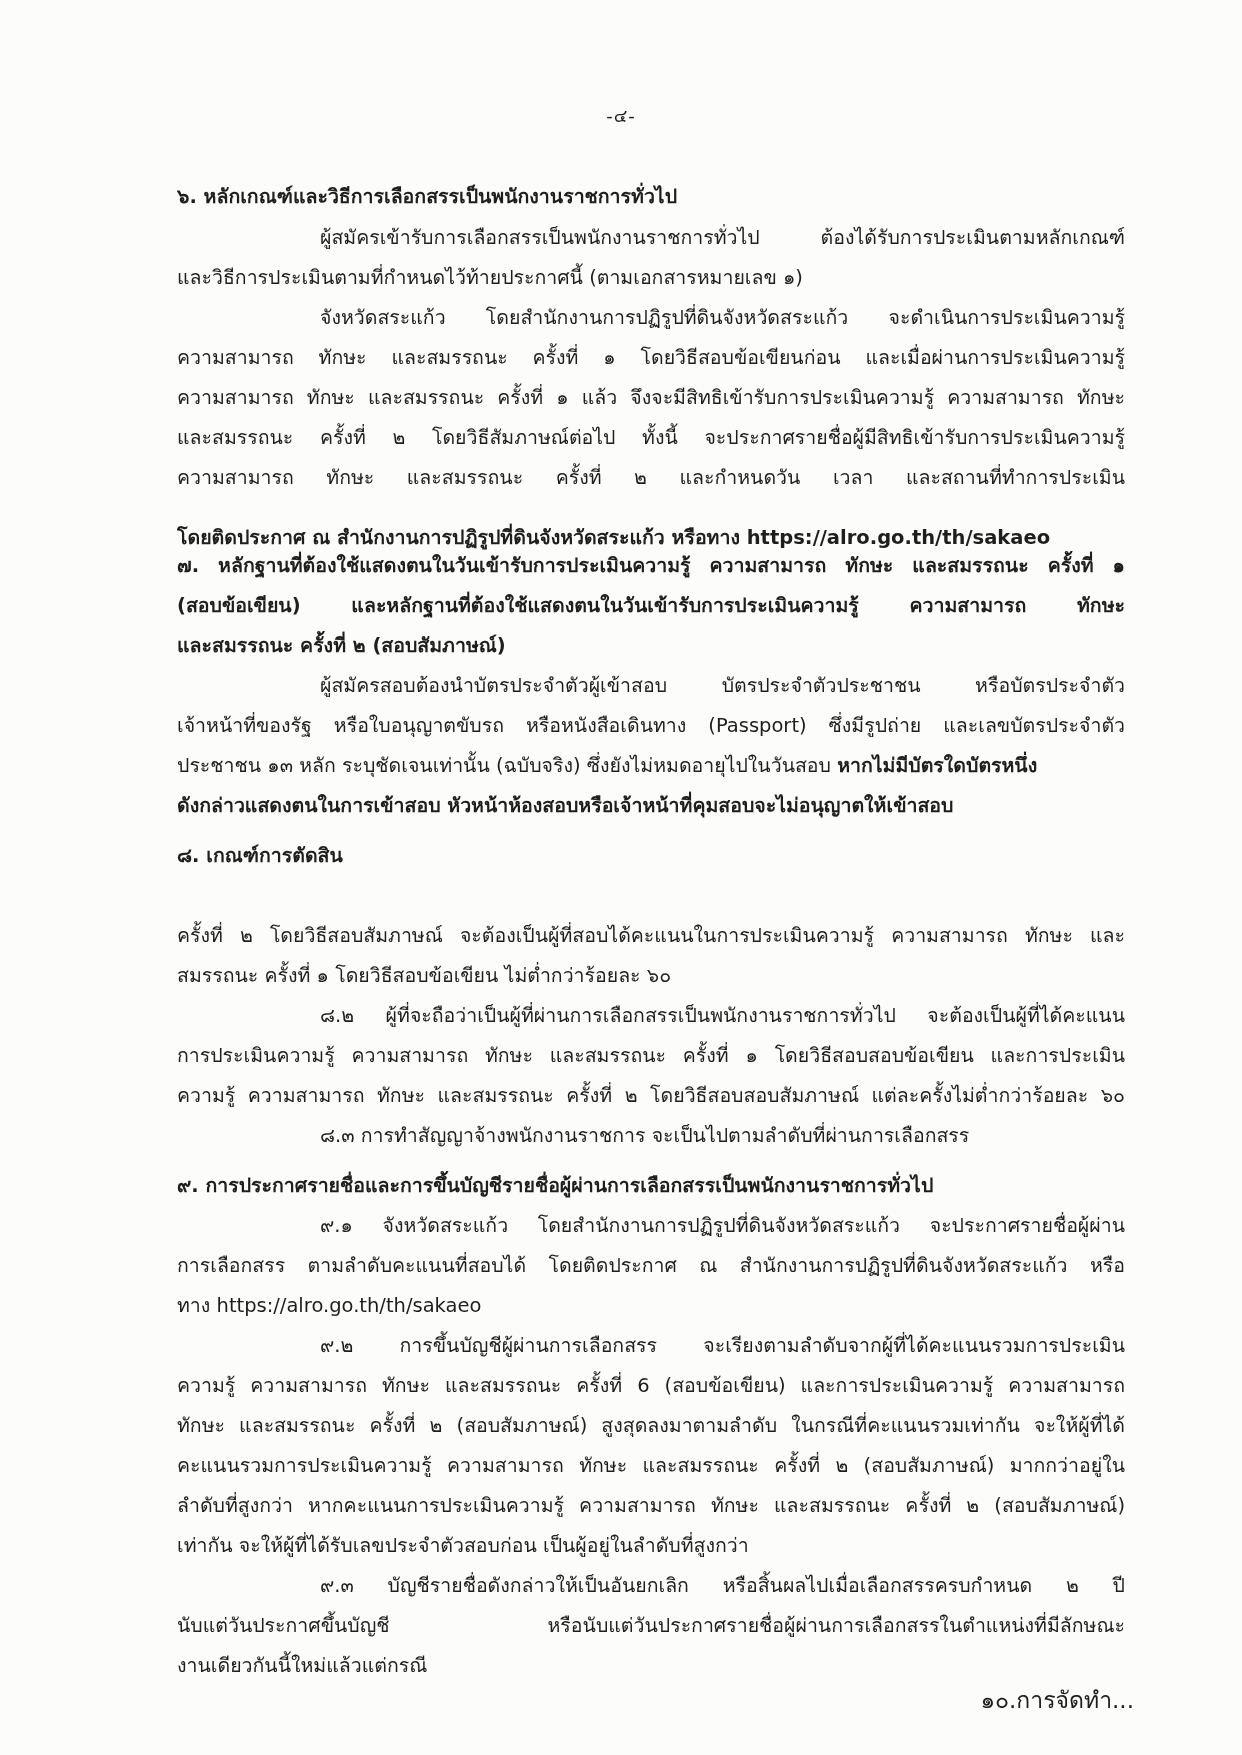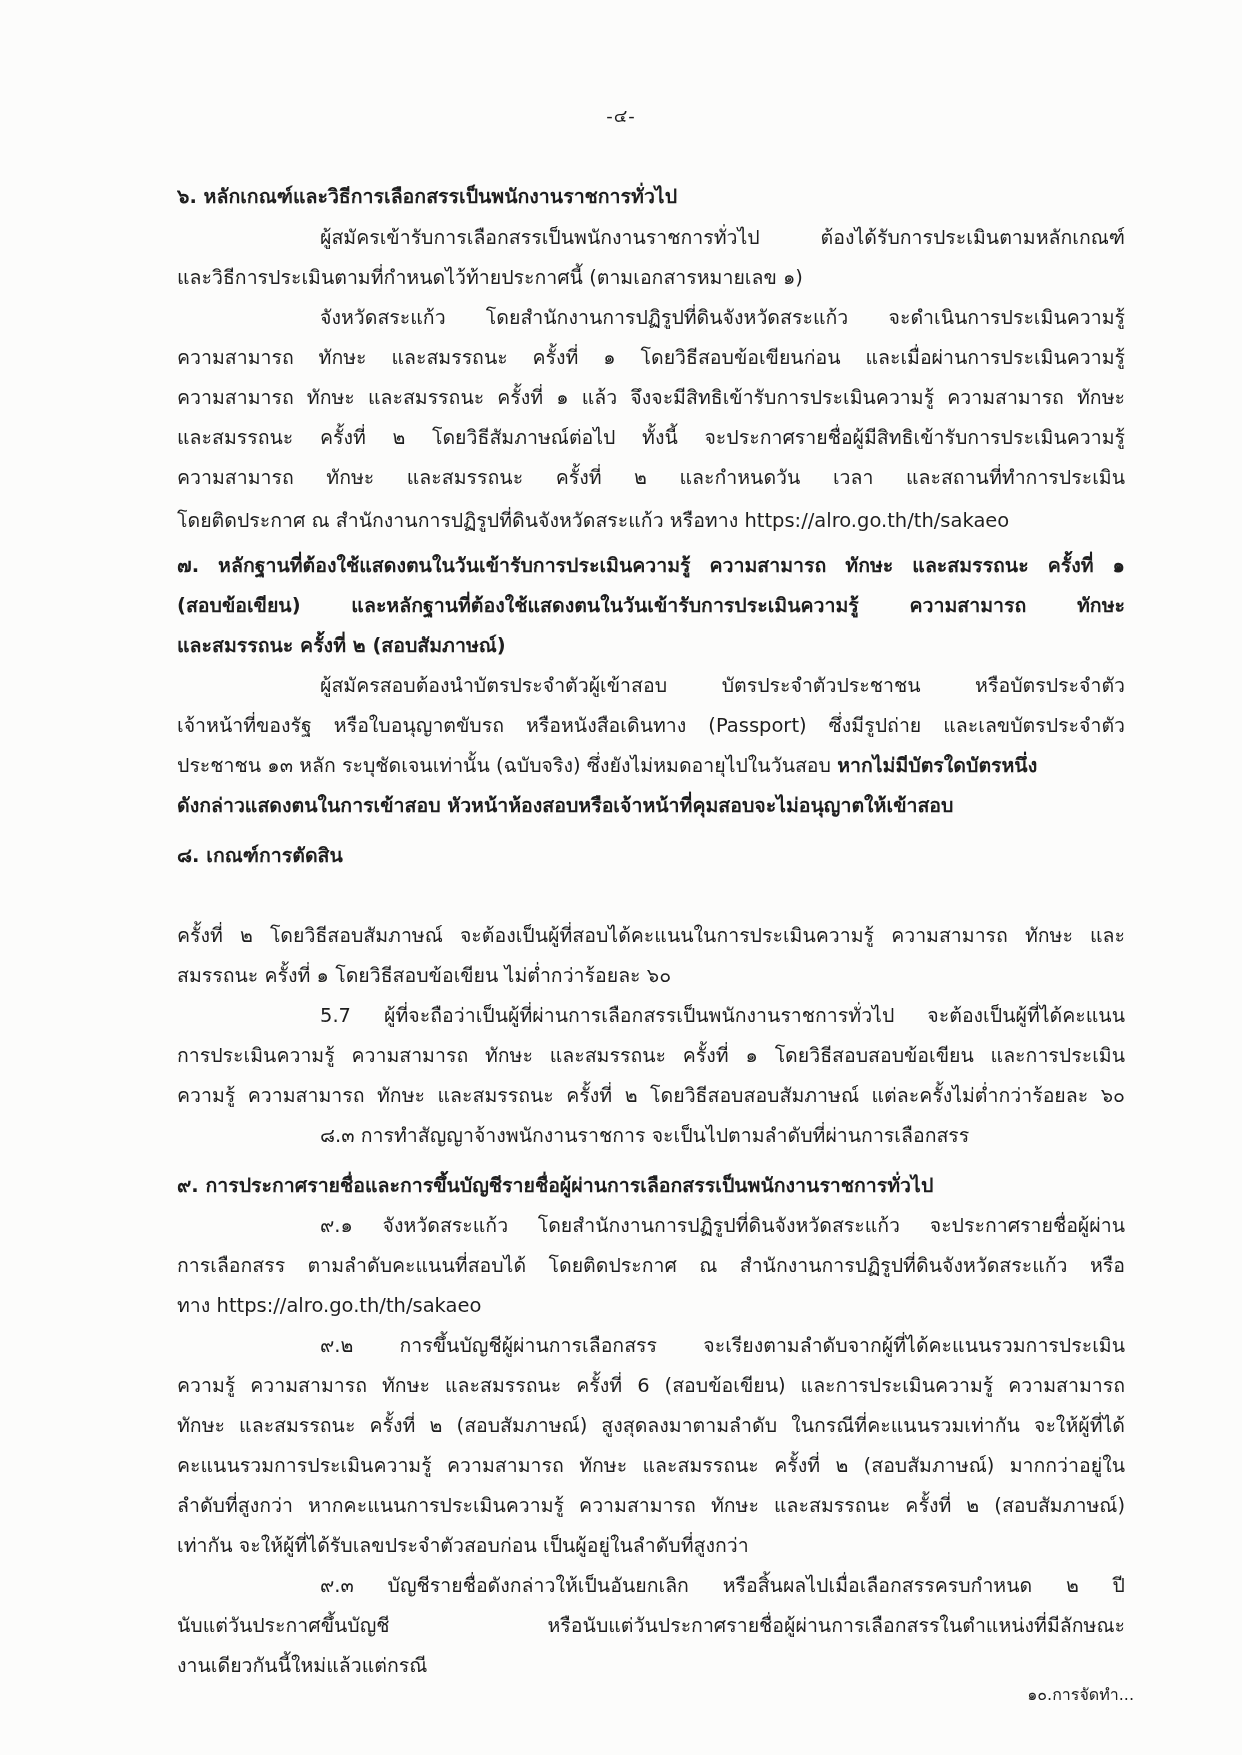--- a/index.html
+++ b/index.html
@@ -15,53 +15,53 @@
   .line {
     position: absolute; left: 177px; width: 948px; font-size: 19.5px;
     white-space: nowrap; overflow: hidden; line-height: 32px; height: 34px;
   }
   .line.indent { left: 320px; width: 805px; }
   .line.justify { text-align: justify; text-align-last: justify; }
   .line.last { text-align: center; text-align-last: left; }
   .heading { font-weight: bold; }
   .bold { font-weight: bold; }
   .footer-next {
-    position: absolute; top: 1682px; right: 108px; font-size: 16px;
+    position: absolute; top: 1682px; right: 108px; font-size: 23px;
   }
 </style>
 </head>
 <body>
 
 <div class="page">
   <div class="page-number">-๔-</div>
 
   <div class="line heading" style="top:181px;">๖. หลักเกณฑ์และวิธีการเลือกสรรเป็นพนักงานราชการทั่วไป</div>
   <div class="line indent justify" style="top:222px;">ผู้สมัครเข้ารับการเลือกสรรเป็นพนักงานราชการทั่วไป ต้องได้รับการประเมินตามหลักเกณฑ์</div>
   <div class="line last" style="top:262px;">และวิธีการประเมินตามที่กำหนดไว้ท้ายประกาศนี้ (ตามเอกสารหมายเลข ๑)</div>
   <div class="line indent justify" style="top:302px;">จังหวัดสระแก้ว โดยสำนักงานการปฏิรูปที่ดินจังหวัดสระแก้ว จะดำเนินการประเมินความรู้</div>
   <div class="line justify" style="top:342px;">ความสามารถ ทักษะ และสมรรถนะ ครั้งที่ ๑ โดยวิธีสอบข้อเขียนก่อน และเมื่อผ่านการประเมินความรู้</div>
   <div class="line justify" style="top:382px;">ความสามารถ ทักษะ และสมรรถนะ ครั้งที่ ๑ แล้ว จึงจะมีสิทธิเข้ารับการประเมินความรู้ ความสามารถ ทักษะ</div>
   <div class="line justify" style="top:422px;">และสมรรถนะ ครั้งที่ ๒ โดยวิธีสัมภาษณ์ต่อไป ทั้งนี้ จะประกาศรายชื่อผู้มีสิทธิเข้ารับการประเมินความรู้</div>
   <div class="line justify" style="top:462px;">ความสามารถ ทักษะ และสมรรถนะ ครั้งที่ ๒ และกำหนดวัน เวลา และสถานที่ทำการประเมิน</div>
-  <div class="line last" style="top:505px;">โดยติดประกาศ ณ สำนักงานการปฏิรูปที่ดินจังหวัดสระแก้ว หรือทาง https://alro.go.th/th/sakaeo</div>
+  <div class="line last" style="top:522px;font-weight:bold;">โดยติดประกาศ ณ สำนักงานการปฏิรูปที่ดินจังหวัดสระแก้ว หรือทาง https://alro.go.th/th/sakaeo</div>
 
   <div class="line heading justify" style="top:550px;">๗. หลักฐานที่ต้องใช้แสดงตนในวันเข้ารับการประเมินความรู้ ความสามารถ ทักษะ และสมรรถนะ ครั้งที่ ๑</div>
   <div class="line heading justify" style="top:590px;">(สอบข้อเขียน) และหลักฐานที่ต้องใช้แสดงตนในวันเข้ารับการประเมินความรู้ ความสามารถ ทักษะ</div>
   <div class="line heading last" style="top:630px;">และสมรรถนะ ครั้งที่ ๒ (สอบสัมภาษณ์)</div>
   <div class="line indent justify" style="top:670px;">ผู้สมัครสอบต้องนำบัตรประจำตัวผู้เข้าสอบ บัตรประจำตัวประชาชน หรือบัตรประจำตัว</div>
   <div class="line justify" style="top:710px;">เจ้าหน้าที่ของรัฐ หรือใบอนุญาตขับรถ หรือหนังสือเดินทาง (Passport) ซึ่งมีรูปถ่าย และเลขบัตรประจำตัว</div>
   <div class="line" style="top:750px;">
     <span>ประชาชน ๑๓ หลัก ระบุชัดเจนเท่านั้น (ฉบับจริง) ซึ่งยังไม่หมดอายุไปในวันสอบ </span><span class="bold">หากไม่มีบัตรใดบัตรหนึ่ง</span>
   </div>
   <div class="line bold last" style="top:790px;">ดังกล่าวแสดงตนในการเข้าสอบ หัวหน้าห้องสอบหรือเจ้าหน้าที่คุมสอบจะไม่อนุญาตให้เข้าสอบ</div>
 
   <div class="line heading" style="top:840px;">๘. เกณฑ์การตัดสิน</div>
   <div class="line justify" style="top:920px;">ครั้งที่ ๒ โดยวิธีสอบสัมภาษณ์ จะต้องเป็นผู้ที่สอบได้คะแนนในการประเมินความรู้ ความสามารถ ทักษะ และ</div>
   <div class="line last" style="top:960px;">สมรรถนะ ครั้งที่ ๑ โดยวิธีสอบข้อเขียน ไม่ต่ำกว่าร้อยละ ๖๐</div>
-  <div class="line indent justify" style="top:1000px;">5.7 ผู้ที่จะถือว่าเป็นผู้ที่ผ่านการเลือกสรรเป็นพนักงานราชการทั่วไป จะต้องเป็นผู้ที่ได้คะแนน</div>
+  <div class="line indent justify" style="top:1000px;">๘.๒ ผู้ที่จะถือว่าเป็นผู้ที่ผ่านการเลือกสรรเป็นพนักงานราชการทั่วไป จะต้องเป็นผู้ที่ได้คะแนน</div>
   <div class="line justify" style="top:1040px;">การประเมินความรู้ ความสามารถ ทักษะ และสมรรถนะ ครั้งที่ ๑ โดยวิธีสอบสอบข้อเขียน และการประเมิน</div>
   <div class="line justify" style="top:1080px;">ความรู้ ความสามารถ ทักษะ และสมรรถนะ ครั้งที่ ๒ โดยวิธีสอบสอบสัมภาษณ์ แต่ละครั้งไม่ต่ำกว่าร้อยละ ๖๐</div>
   <div class="line indent last" style="top:1120px;">๘.๓ การทำสัญญาจ้างพนักงานราชการ จะเป็นไปตามลำดับที่ผ่านการเลือกสรร</div>
 
   <div class="line heading" style="top:1170px;">๙. การประกาศรายชื่อและการขึ้นบัญชีรายชื่อผู้ผ่านการเลือกสรรเป็นพนักงานราชการทั่วไป</div>
   <div class="line indent justify" style="top:1210px;">๙.๑ จังหวัดสระแก้ว โดยสำนักงานการปฏิรูปที่ดินจังหวัดสระแก้ว จะประกาศรายชื่อผู้ผ่าน</div>
   <div class="line justify" style="top:1250px;">การเลือกสรร ตามลำดับคะแนนที่สอบได้ โดยติดประกาศ ณ สำนักงานการปฏิรูปที่ดินจังหวัดสระแก้ว หรือ</div>
   <div class="line last" style="top:1290px;">ทาง https://alro.go.th/th/sakaeo</div>
   <div class="line indent justify" style="top:1330px;">๙.๒ การขึ้นบัญชีผู้ผ่านการเลือกสรร จะเรียงตามลำดับจากผู้ที่ได้คะแนนรวมการประเมิน</div>
   <div class="line justify" style="top:1370px;">ความรู้ ความสามารถ ทักษะ และสมรรถนะ ครั้งที่ 6 (สอบข้อเขียน) และการประเมินความรู้ ความสามารถ</div>

